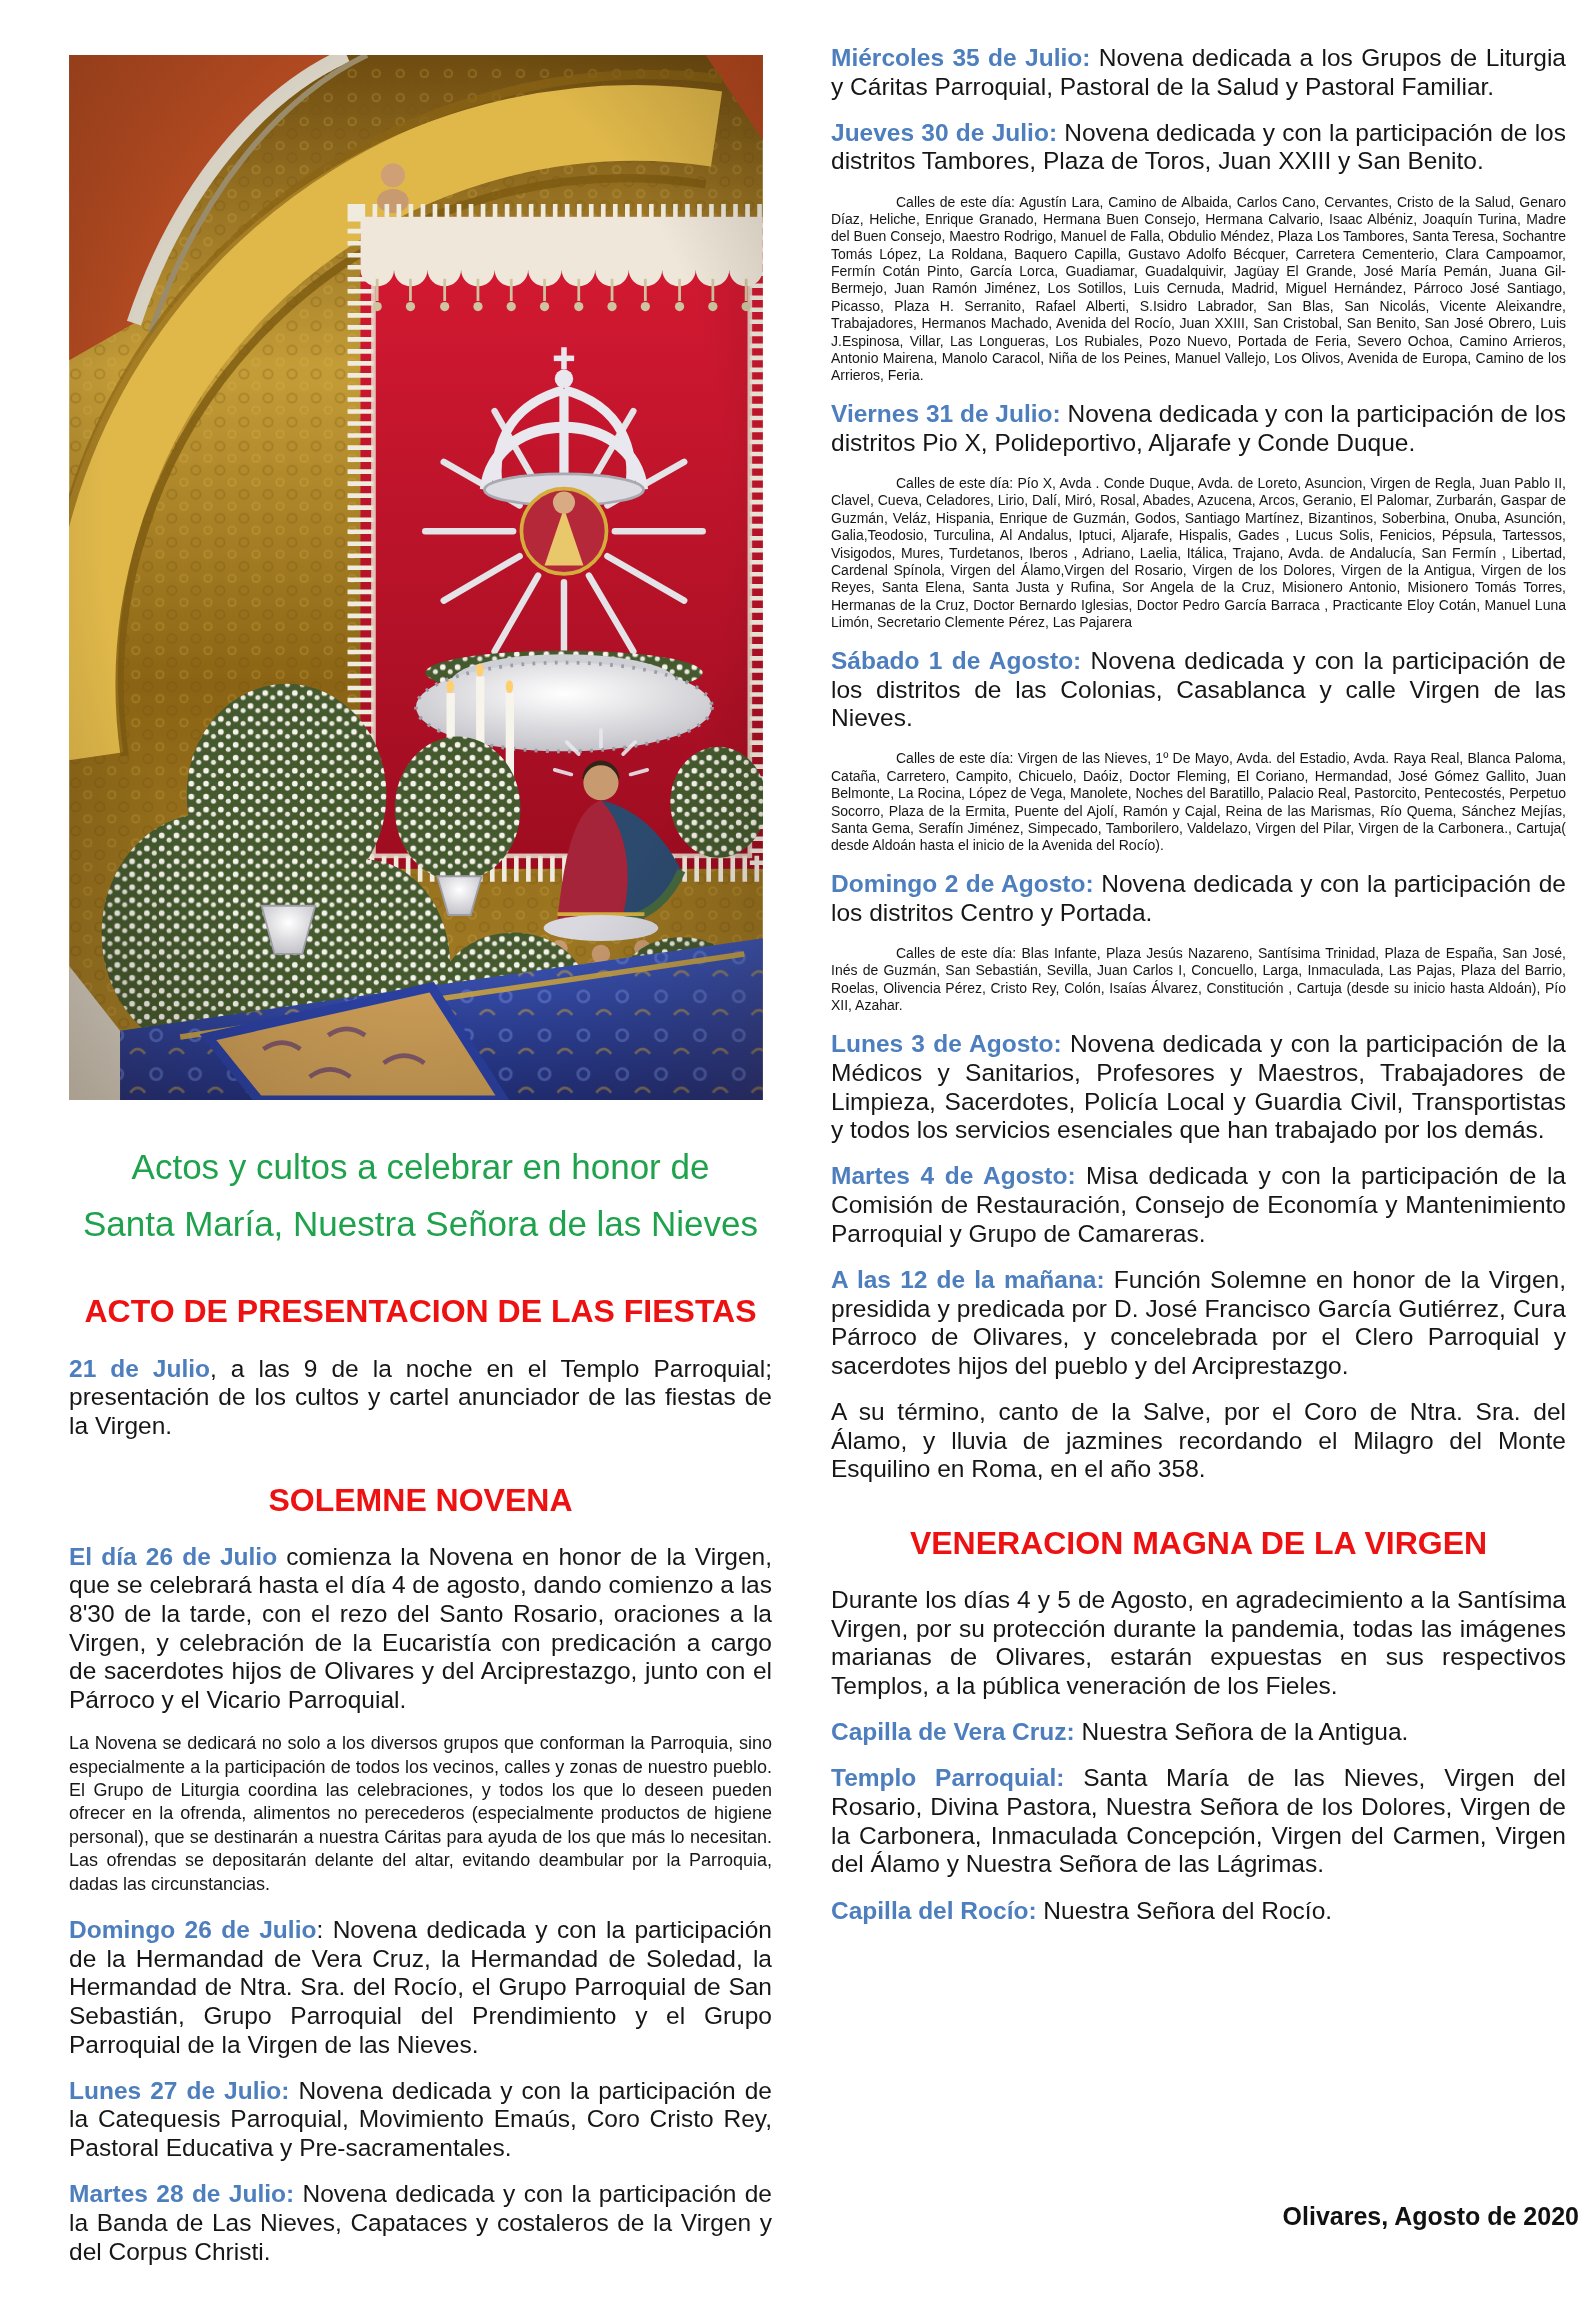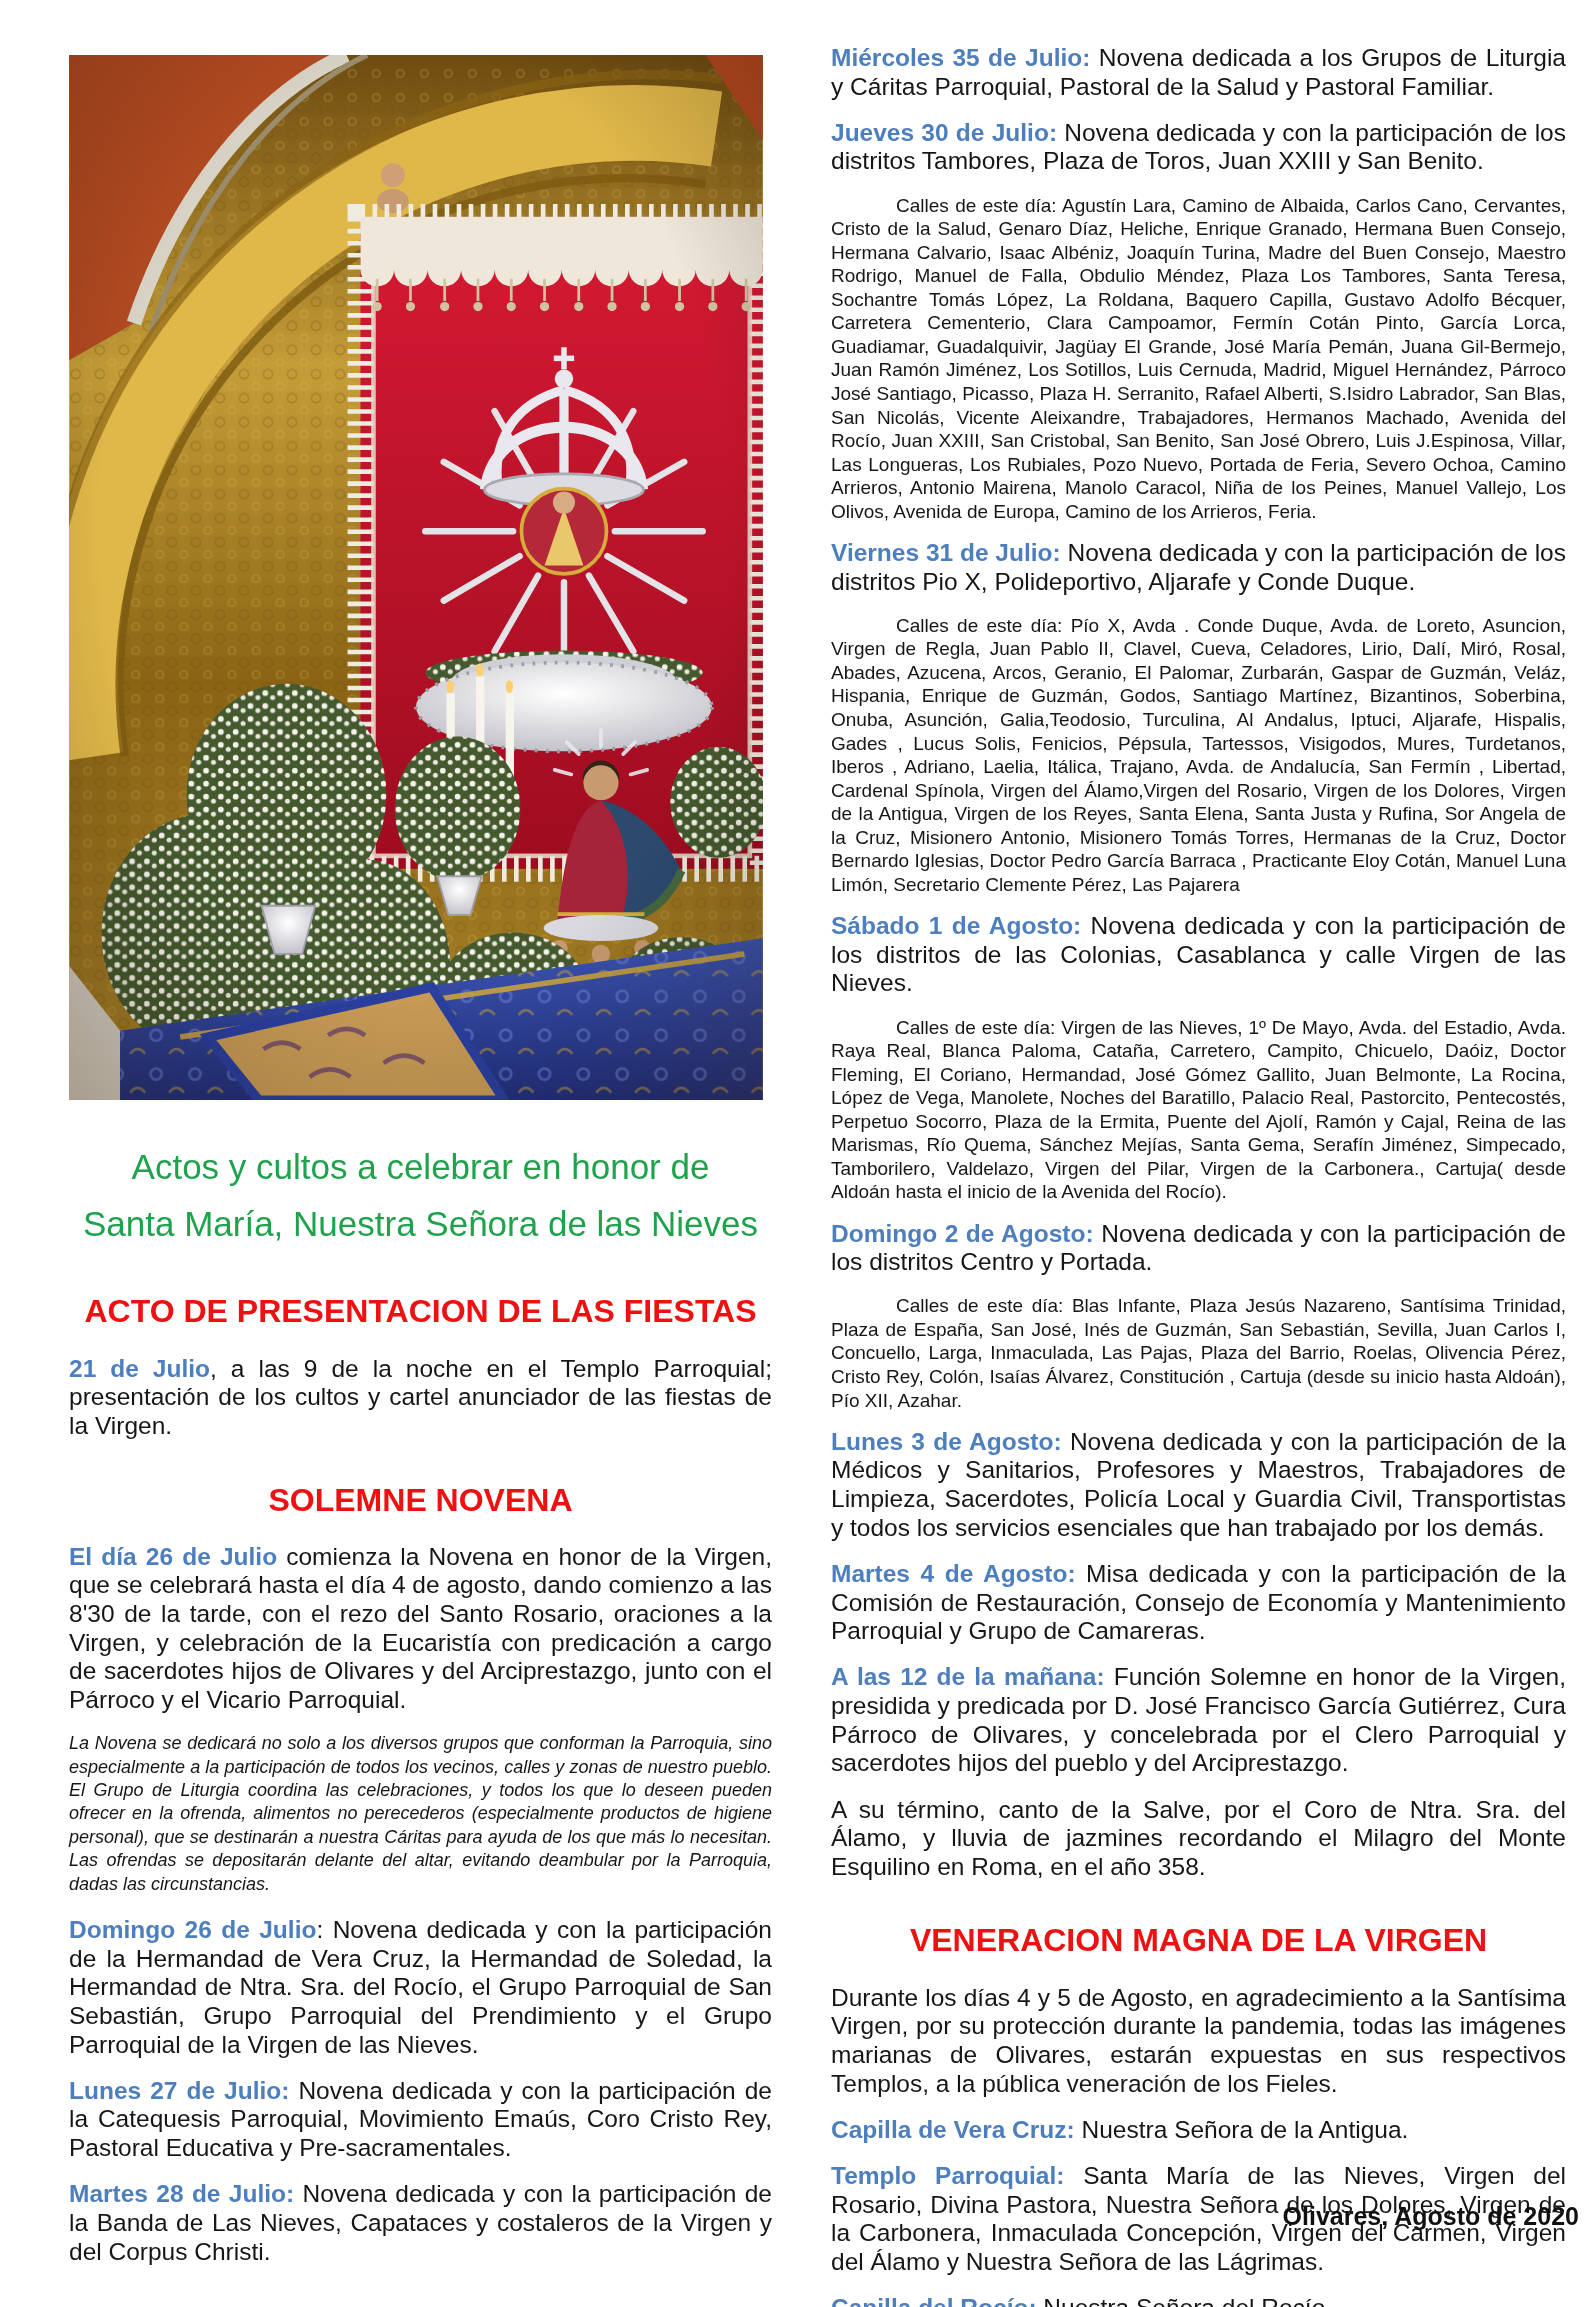--- a/index.html
+++ b/index.html
@@ -25,26 +25,26 @@
     font-size:32px;line-height:1.32;
     margin:38px 0 22px 0;
   }
   .body{
     font-size:24.5px;line-height:1.17;
     text-align:justify;
     margin:0 0 17.5px 0;
   }
   .lead{font-weight:bold;}
   .streets{
-    font-size:19px;line-height:1.24;
+    font-size:14px;line-height:1.24;
     text-align:justify;text-indent:65px;
     margin:0 0 15.7px 0;
   }
   .note{
-    font-size:18px;line-height:1.3;font-style:italic;
+    font-size:18px;line-height:1.3;
     text-align:justify;
     margin:3.7px 0 20px 0;
   }
   .signature{
     position:absolute;left:831px;top:2189px;width:735px;
     margin:13px;text-align:right;
     font-size:25px;font-weight:bold;color:#111;
   }
 </style>
 <style>.lead{color:#4d7ebd}.h-red{color:#ee1111}.title-green{color:#1ea24c}.body,.streets,.note{color:#161616}</style></head>

